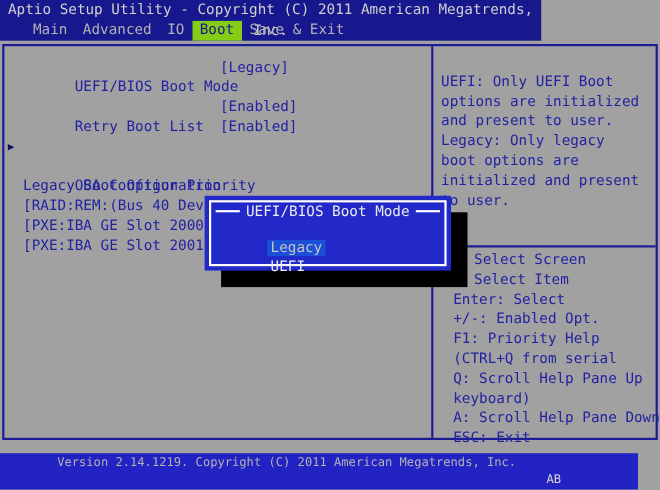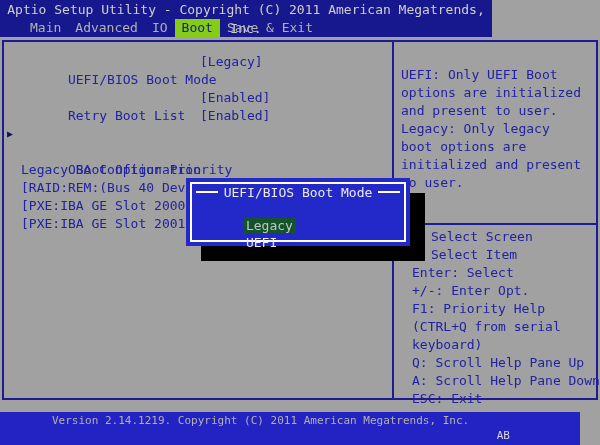--- a/index.html
+++ b/index.html
@@ -41,21 +41,21 @@
 
   
   .popup-shadow { position:absolute; left:201px; top:193px; width:224px; height:68px; background:#000; z-index:5; }
   .popup { position:absolute; left:186px; top:178px; width:224px; height:68px; background:#2328c8; z-index:6; }
   .popup-inner { position:absolute; left:4px; top:4px; right:4px; bottom:4px; border:2px solid #ffffff; padding:0 4px; }
   .popup-title-row { display:flex; align-items:center; height:16px; color:#eaeaea; }
   .popup-title-row .tline { flex:1; height:2px; background:#ffffff; }
   .popup-title-row .ttext { margin:0 6px; white-space:pre; }
   .popup-opt { height:17px; line-height:17px; color:#eaeaea; white-space:pre; }
   .popup-opt .opt-label { padding:0 3px; }
-  .popup-opt.selected .opt-label { background:#14532d; color:#c4c4c4; }
+  .popup-opt.selected .opt-label { background:#1d4ed8; color:#c4c4c4; }
 
   
   .bottom-bar { position:absolute; left:0; top:412px; width:580px; height:33px; background:#2323c4; }
   .version-text { position:absolute; left:52px; top:2px; font-size:11px; color:#b2b2b2; white-space:pre; }
   .corner-text { position:absolute; right:70px; top:17px; font-size:11px; color:#d8d8d8; }
 </style>
 </head>
 <body>
 
 <div class="header">
@@ -103,25 +103,25 @@
 and present to user.
 Legacy: Only legacy
 boot options are
 initialized and present
 to user.</div>
     <div class="h-divider"></div>
     <div class="keys">
       <div class="key-row indent">Select Screen</div>
       <div class="key-row indent">Select Item</div>
       <div class="key-row">Enter: Select</div>
-      <div class="key-row">+/-: Enter Opt.</div>
+      <div class="key-row">+/-: Enabled Opt.</div>
       <div class="key-row">F1: Priority Help</div>
       <div class="key-row">(CTRL+Q from serial</div>
+      <div class="key-row">Q: Scroll Help Pane Up</div>
       <div class="key-row">keyboard)</div>
-      <div class="key-row">Q: Scroll Help Pane Up</div>
       <div class="key-row">A: Scroll Help Pane Down</div>
       <div class="key-row">ESC: Exit</div>
     </div>
   </div>
 
 </div>
 
 <div class="popup-shadow"></div>
 <div class="popup">
   <div class="popup-inner">

